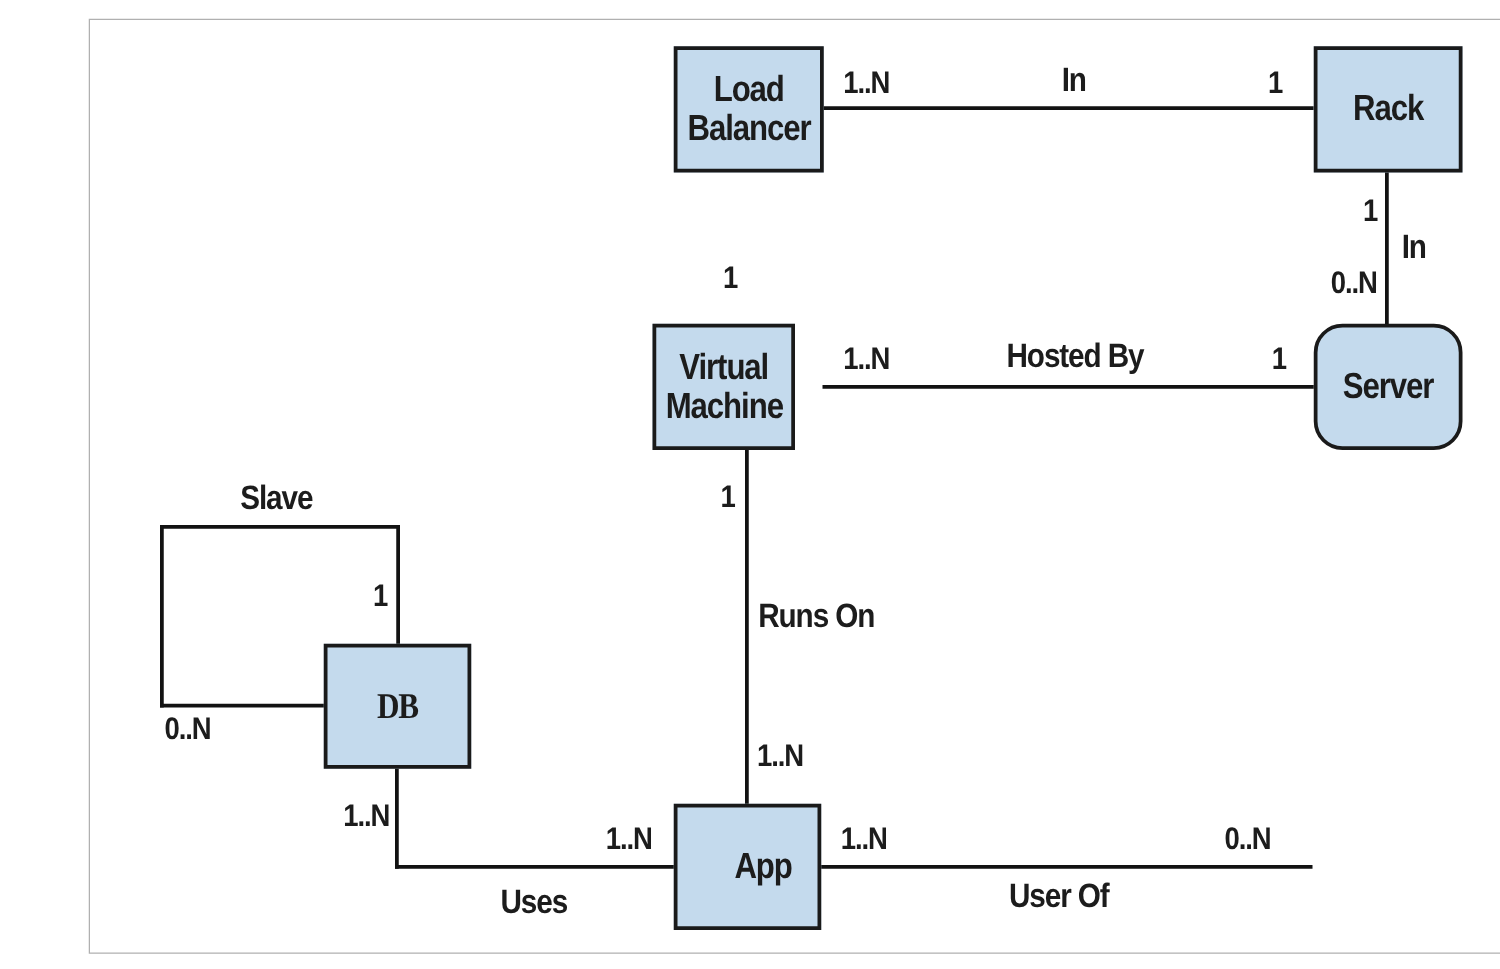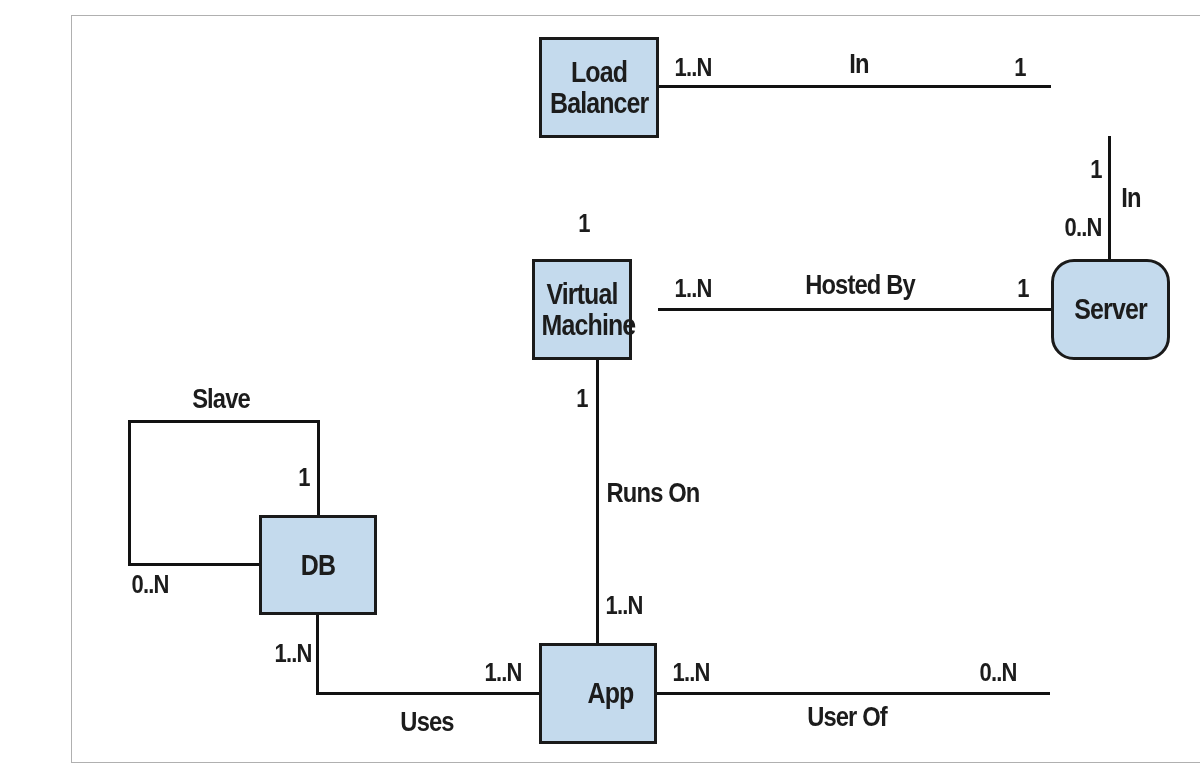--- a/index.html
+++ b/index.html
@@ -76,27 +76,30 @@
     <div class="v-line" style="left:244px; top:597px; height:82px;"></div>
     <div class="h-line" style="left:244px; top:676px; width:224px;"></div>
     <div class="v-line" style="left:245px; top:404px; height:97px;"></div>
     <div class="h-line" style="left:56px;  top:404px; width:192px;"></div>
     <div class="v-line" style="left:56px;  top:404px; height:146px;"></div>
     <div class="h-line" style="left:56px;  top:547px; width:134px;"></div>
 
     <div class="entity" style="left:467px; top:21px; width:120px; height:101px;">
       <span class="entity-label">Load Balancer</span>
     </div>
-    <div class="entity" style="left:460px; top:243px; width:100px; height:101px;">
+    <div class="entity" style="left:979px; top:21px; width:119px; height:101px;">
+      <span class="entity-label">Rack</span>
+    </div>
+    <div class="entity" style="left:450px; top:243px; width:114px; height:101px;">
       <span class="entity-label">Virtual Machine</span>
     </div>
     <div class="entity" style="left:979px; top:243px; width:119px; height:101px;border-radius:23px;">
       <span class="entity-label">Server</span>
     </div>
-    <div class="entity" style="left:187px; top:499px; width:118px; height:100px;">
+    <div class="entity" style="left:187px; top:499px; width:118px; height:100px;font-family:Liberation Serif, serif;">
       <span class="entity-label">DB</span>
     </div>
     <div class="entity" style="left:467px; top:627px; width:118px; height:101px;padding-left:25px;">
       <span class="entity-label">App</span>
     </div>
 
     <span class="card" style="left:621px; top:51px;">1..N</span>
     <span class="rel-label" style="left:787px; top:48px;">In</span>
     <span class="card" style="left:948px; top:51px;">1</span>
 

